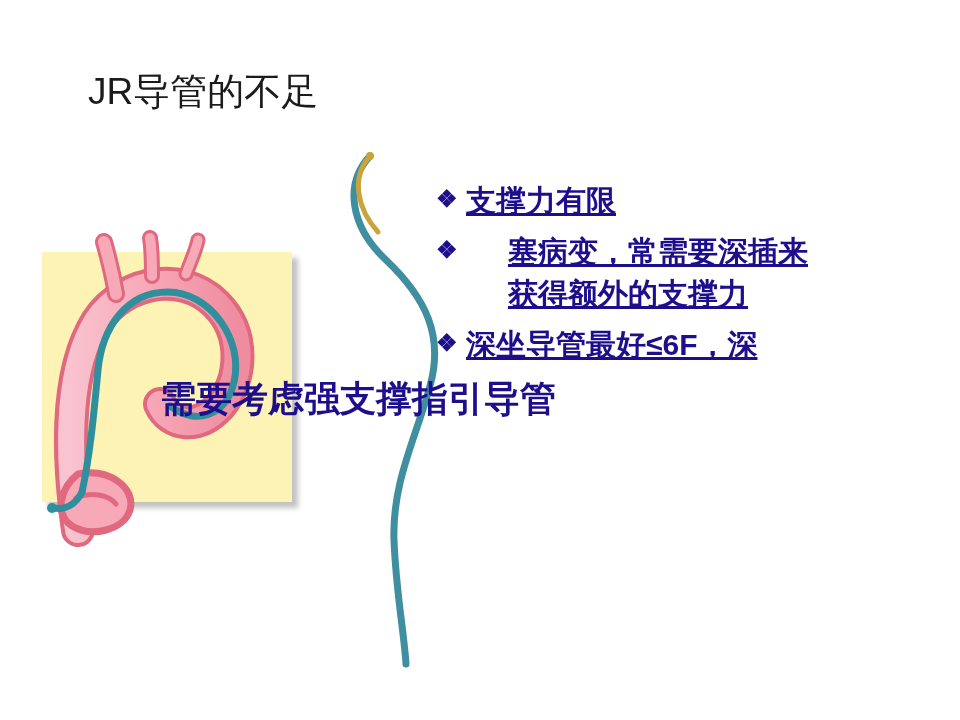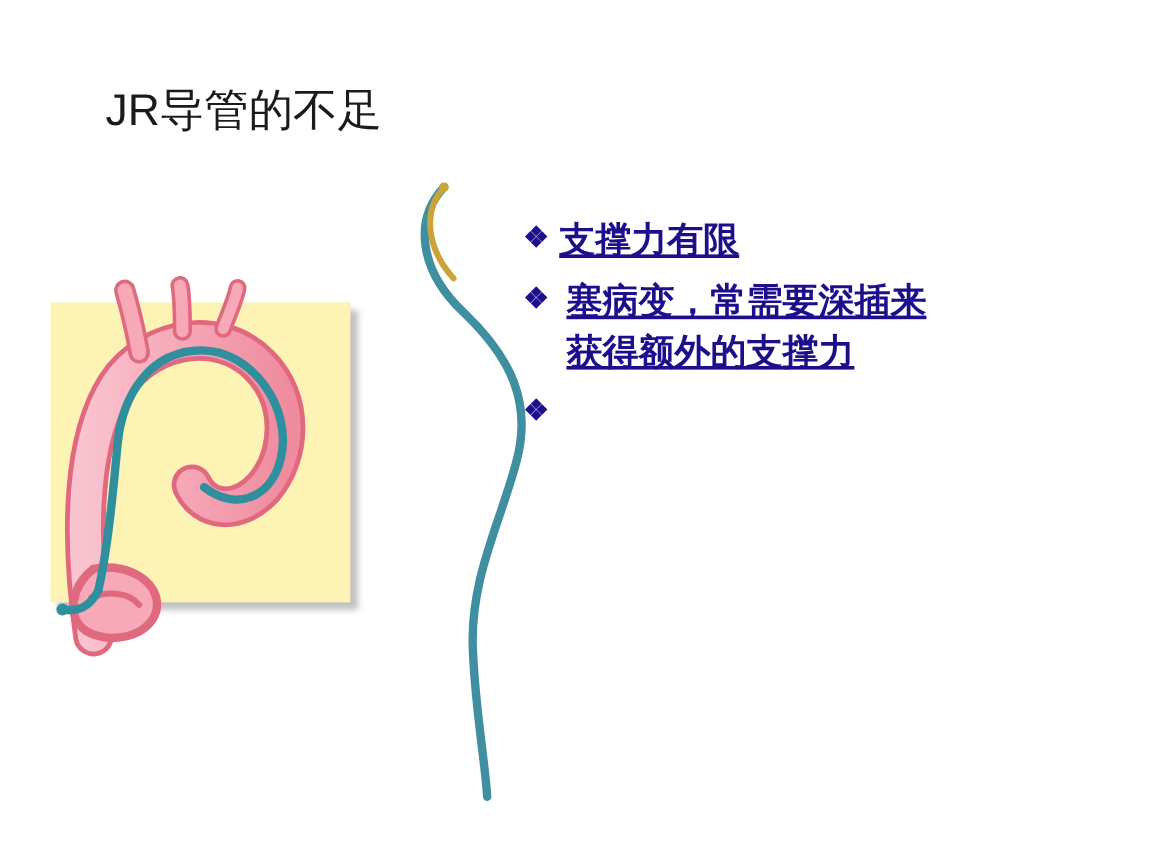--- a/index.html
+++ b/index.html
@@ -84,20 +84,21 @@
   .bullet-text {
     flex: 1 1 auto;
   }
   .bullet-text .ln {
     display: block;
     white-space: nowrap;
     text-decoration: underline;
   }
   .bullet-text .ln.indent {
     padding-left: 6px;
+    margin-left: 36px;
   }
 
   
   #overlay-text {
     position: absolute;
     left: 160px;
     top: 375px;
     width: 680px;
     font-size: 36px;
     font-weight: bold;
@@ -164,19 +165,21 @@
       <span class="bullet-mark">❖</span>
       <span class="bullet-text">
         <span class="ln indent">塞病变，常需要深插来</span>
         <span class="ln indent">获得额外的支撑力</span>
       </span>
     </div>
 
     <div class="bullet-row">
       <span class="bullet-mark">❖</span>
       <span class="bullet-text">
+        <span class="ln">深坐导管最好≤6F，深</span>
       </span>
     </div>
 
   </div>
 
+  <div id="overlay-text">需要考虑强支撑指引导管</div>
 
 </div>
 
 </body></html>

